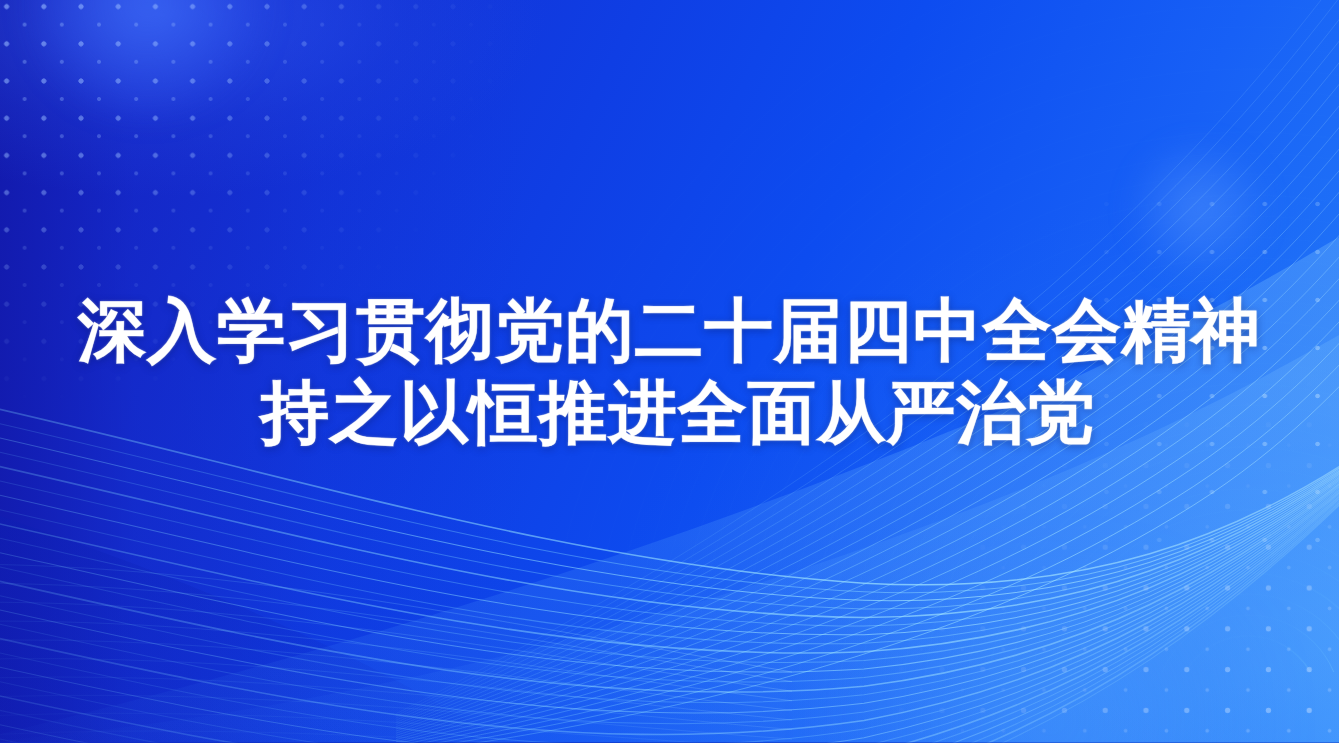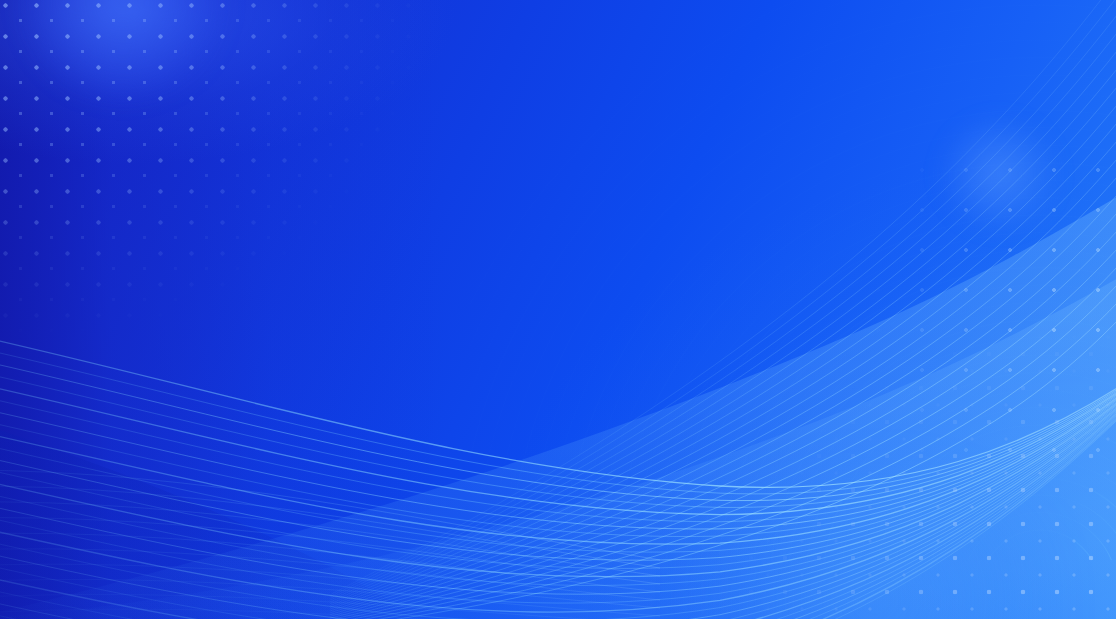--- a/index.html
+++ b/index.html
@@ -320,15 +320,17 @@
         <path d="M -40,598 C 200,585.2 420,609.6 660,624" stroke="url(#waveFade2)" stroke-width="0.75" opacity="0.16999999999999998"></path>
         <path d="M -40,614 C 200,599.6 420,620.8 660,632" stroke="url(#waveFade2)" stroke-width="0.75" opacity="0.13499999999999995"></path>
       </g>
   </svg>
 
   <div id="dots-tl"></div>
   <div id="dots-br"></div>
   <div id="dots-mr"></div>
 
   <div id="title-block">
+    <div class="title-line" id="title-line-1">深入学习贯彻党的二十届四中全会精神</div>
+    <div class="title-line" id="title-line-2">持之以恒推进全面从严治党</div>
   </div>
 
 </div>
 
 </body></html>

